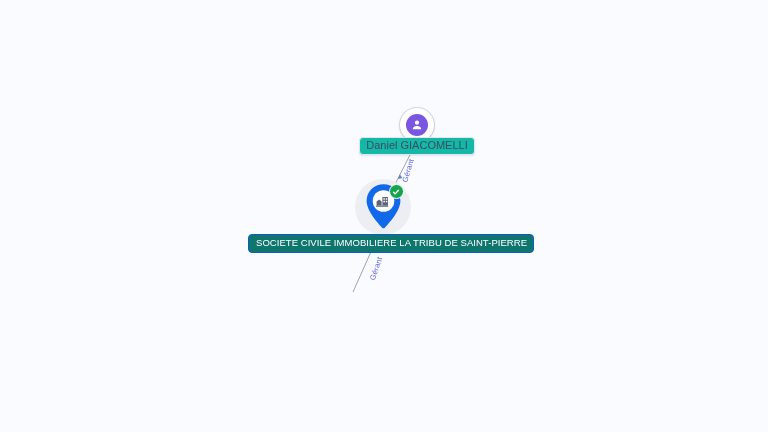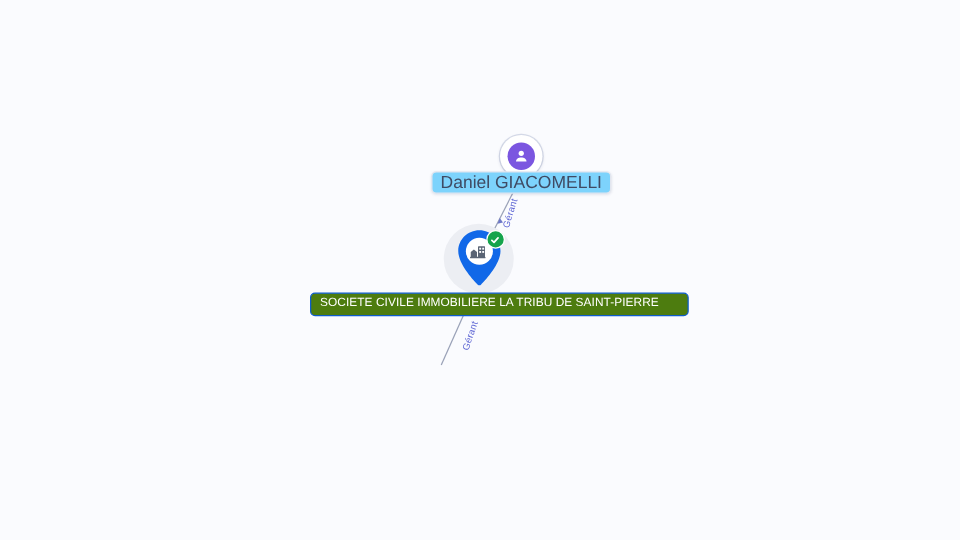--- a/index.html
+++ b/index.html
@@ -75,25 +75,25 @@
     border-radius: 50%;
     background: #7b56e0;
     display: flex;
     align-items: center;
     justify-content: center;
   }
   .avatar-badge svg { display: block; }
 
   .node-label {
     margin-top: -5px;
-    background: #7dd3fc;
+    background: #14b8a6;
     border: 1px solid #e2e6ef;
     border-radius: 4px;
     padding: 2px 6px 3px 6px;
-    font-size: 14px;
+    font-size: 11px;
     line-height: 11px;
     color: #3f4a63;
     white-space: nowrap;
     box-shadow: 0 1px 2px rgba(30,40,90,.10);
   }
 
   
   #company-node {
     position: absolute;
     left: 347px;
@@ -132,28 +132,28 @@
     display: flex;
     align-items: center;
     justify-content: center;
   }
   .check-badge svg { display: block; }
 
   #company-label {
     position: absolute;
     left: 248px;
     top: 234px;
-    background: #4d7c0f;
+    background: #0f766e;
     border: 1px solid #0d5ccc;
     border-radius: 4px;
     color: #ffffff;
     font-size: 9.5px;
     line-height: 12px;
     letter-spacing: .05px;
-    padding: 2px 23px 3px 7px;
+    padding: 2px 6px 3px 7px;
     white-space: nowrap;
   }
 </style>
 </head>
 <body>
 
 <div id="graph-canvas">
 
   <svg id="edge-layer" viewBox="0 0 768 432" width="768" height="432">
 

